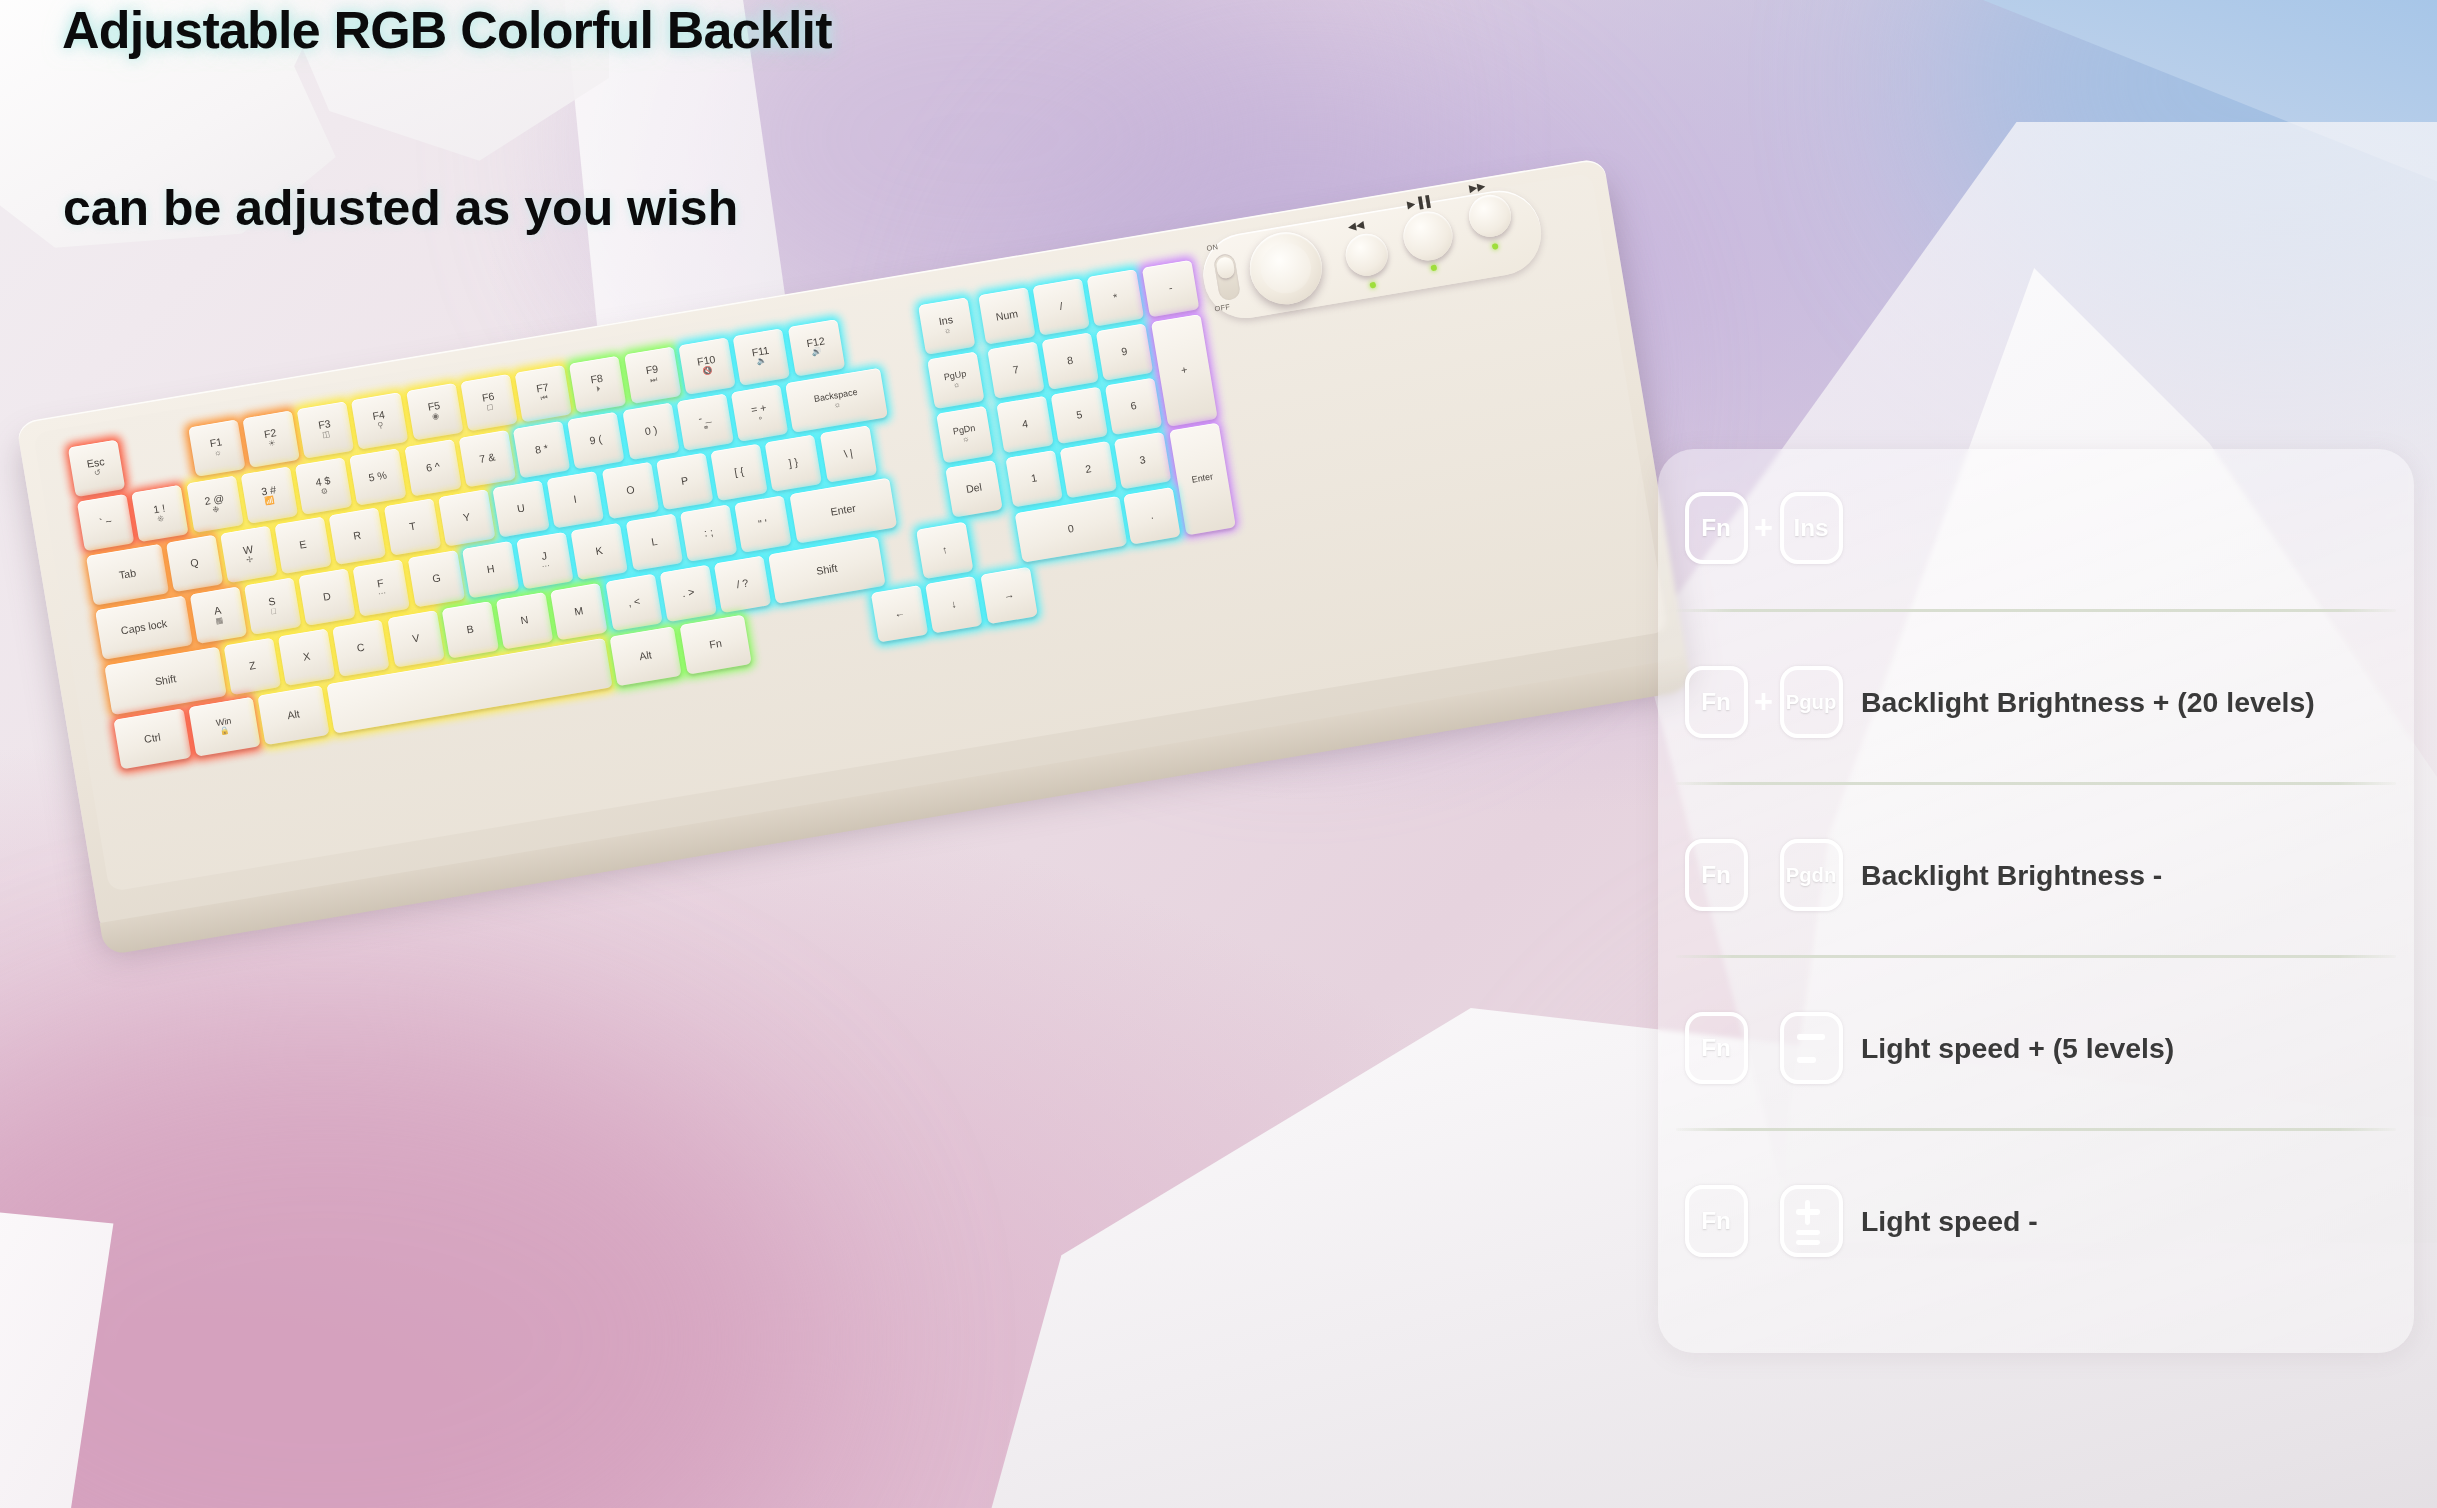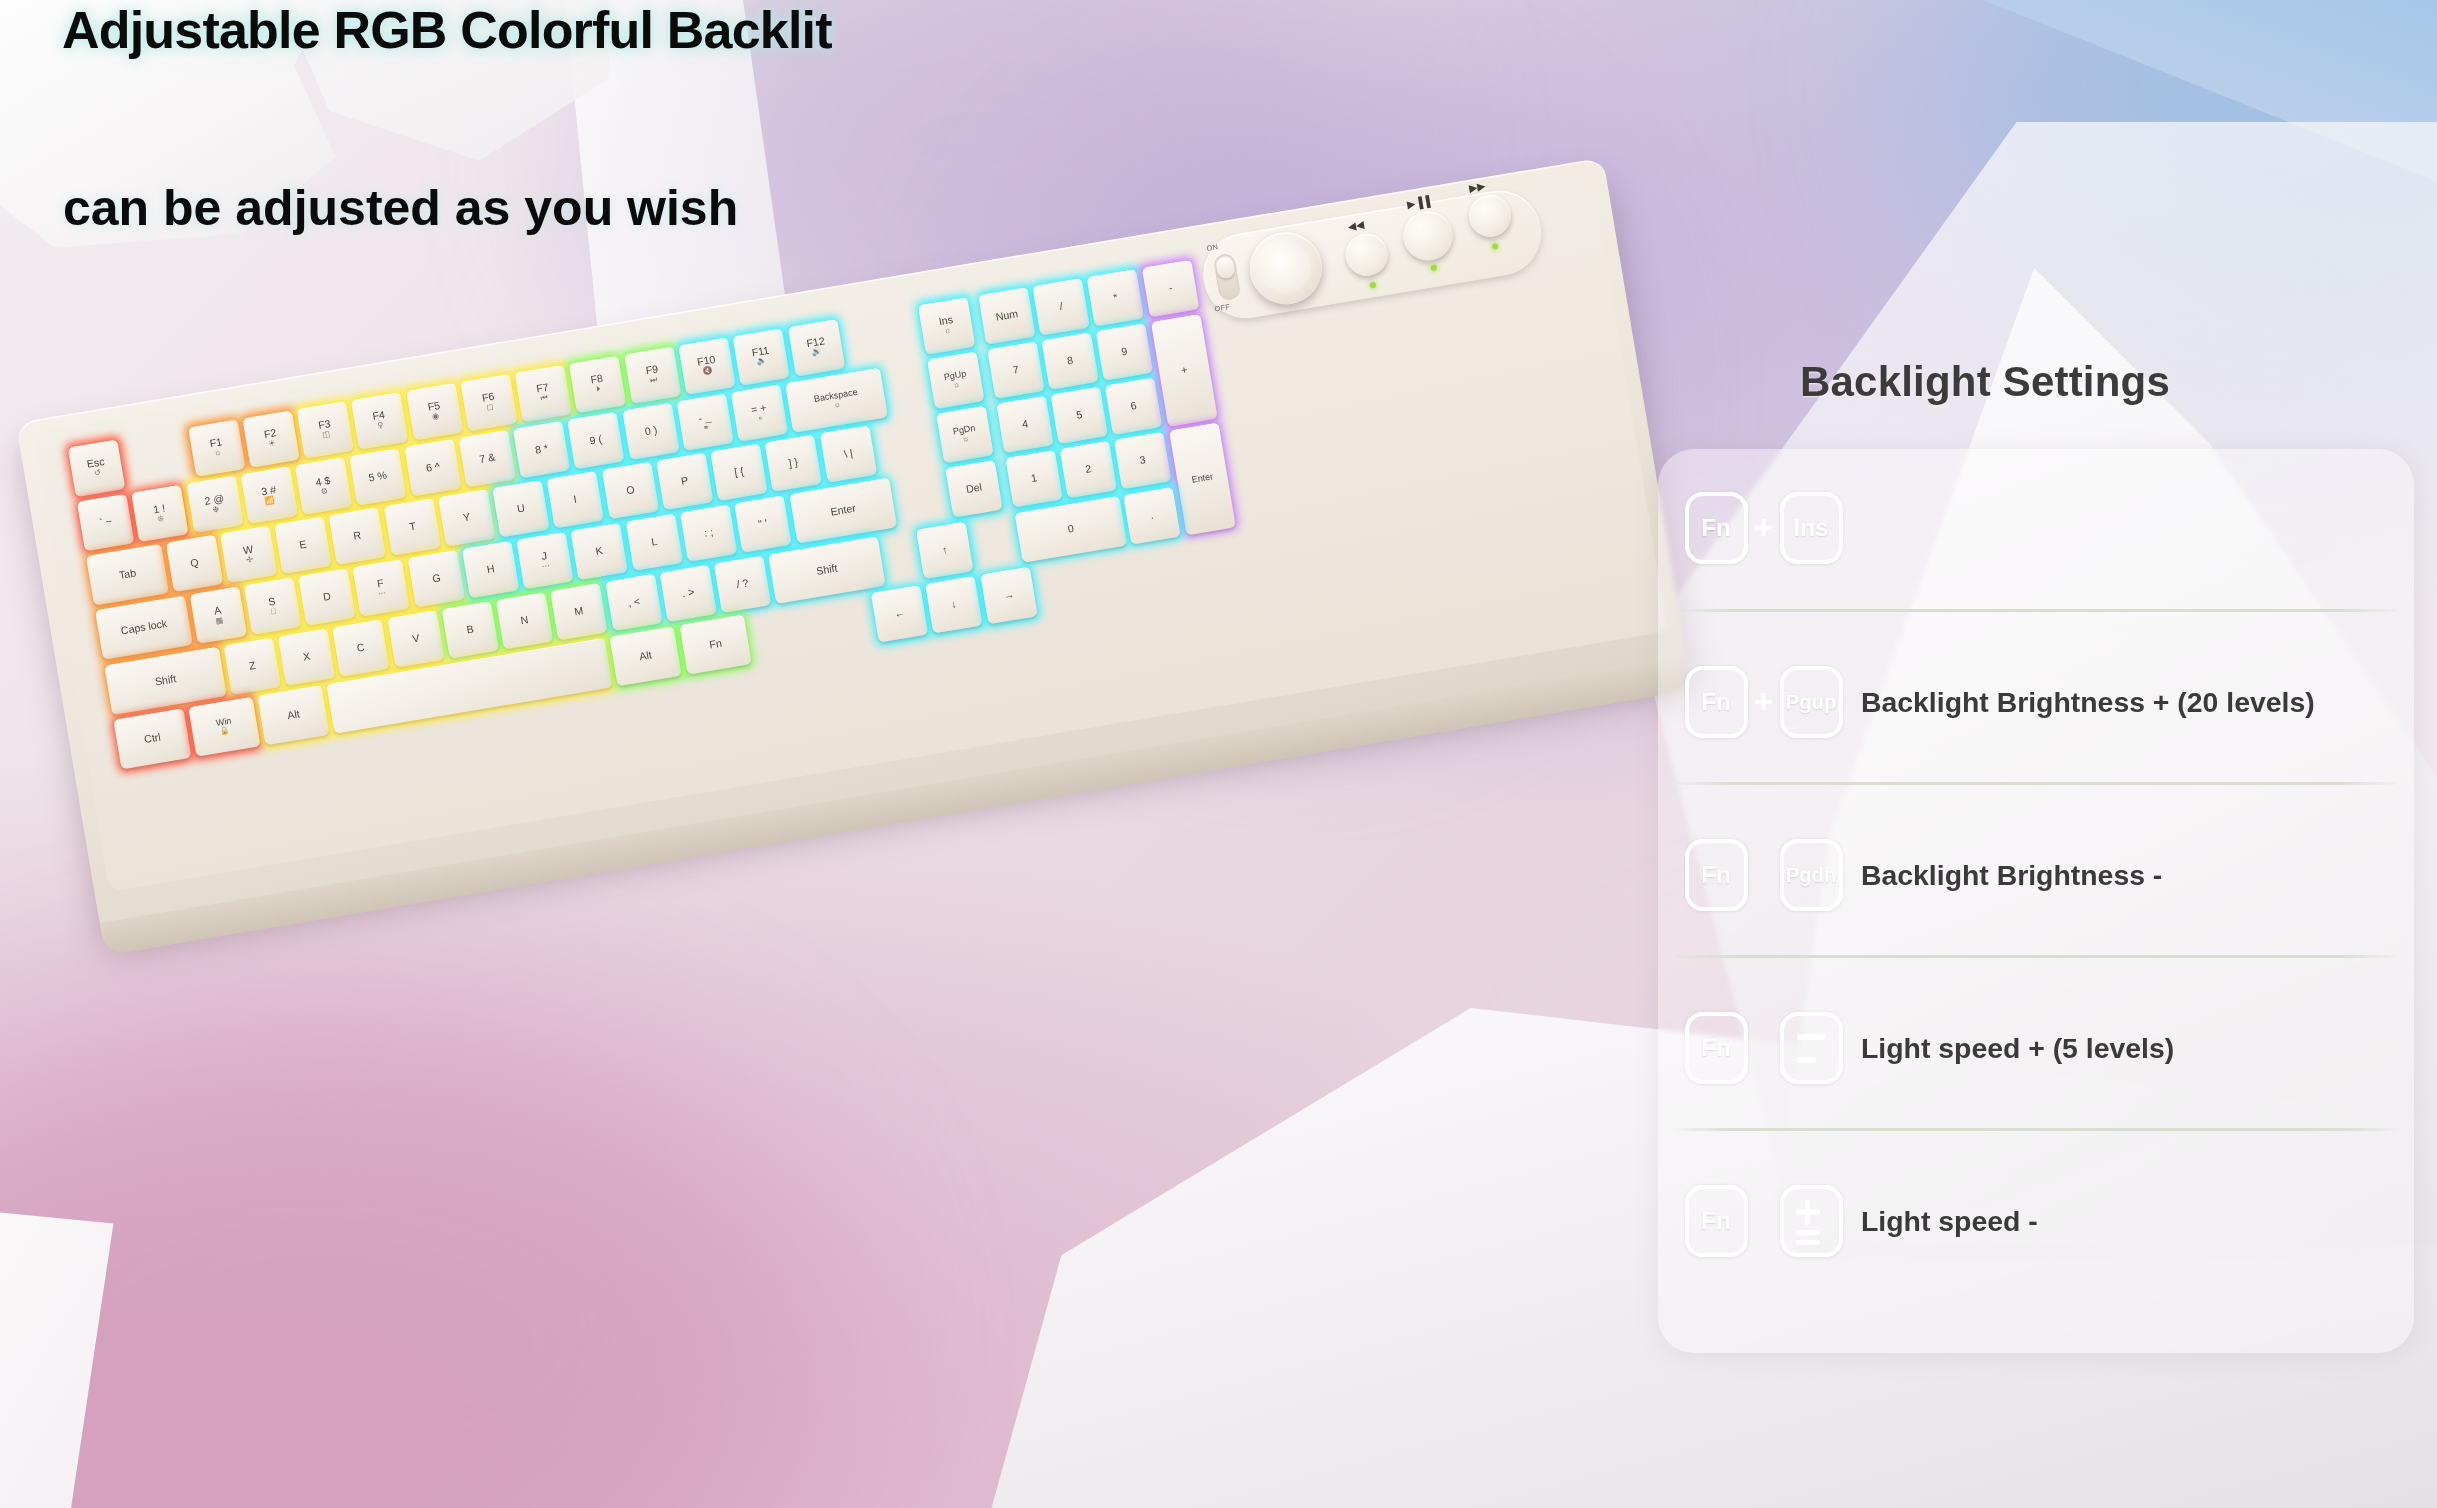--- a/index.html
+++ b/index.html
@@ -685,21 +685,20 @@
     <div class="mico" style="left:1346px;top:19.5px;">◀◀</div>
     <div class="led" style="left:1358px;top:85px;"></div>
     <div class="mbtn" style="left:1399px;top:24.4px;width:49px;height:49px;"></div>
     <div class="mico" style="left:1408px;top:8.1px;">▶▐▐</div>
     <div class="led" style="left:1421px;top:78px;"></div>
     <div class="mbtn" style="left:1467px;top:18px;width:42px;height:42px;"></div>
     <div class="mico" style="left:1472px;top:1.6px;">▶▶</div>
     <div class="led" style="left:1485px;top:67px;"></div>
   </div>
 
-  <div class="panel-title">Backlight Settings</div>
   <div class="card"></div>
   <div id="panel-rows">
       <div class="row" style="left: 1658px; top: 479px; height: 98px;">
         <div class="keys">
           <div class="kbtn">Fn</div>
           <div class="plus">+</div>
           <div class="kbtn">Ins</div>
         </div>
       </div>
       <div class="divider" style="left: 1676px; top: 609px;"></div>

